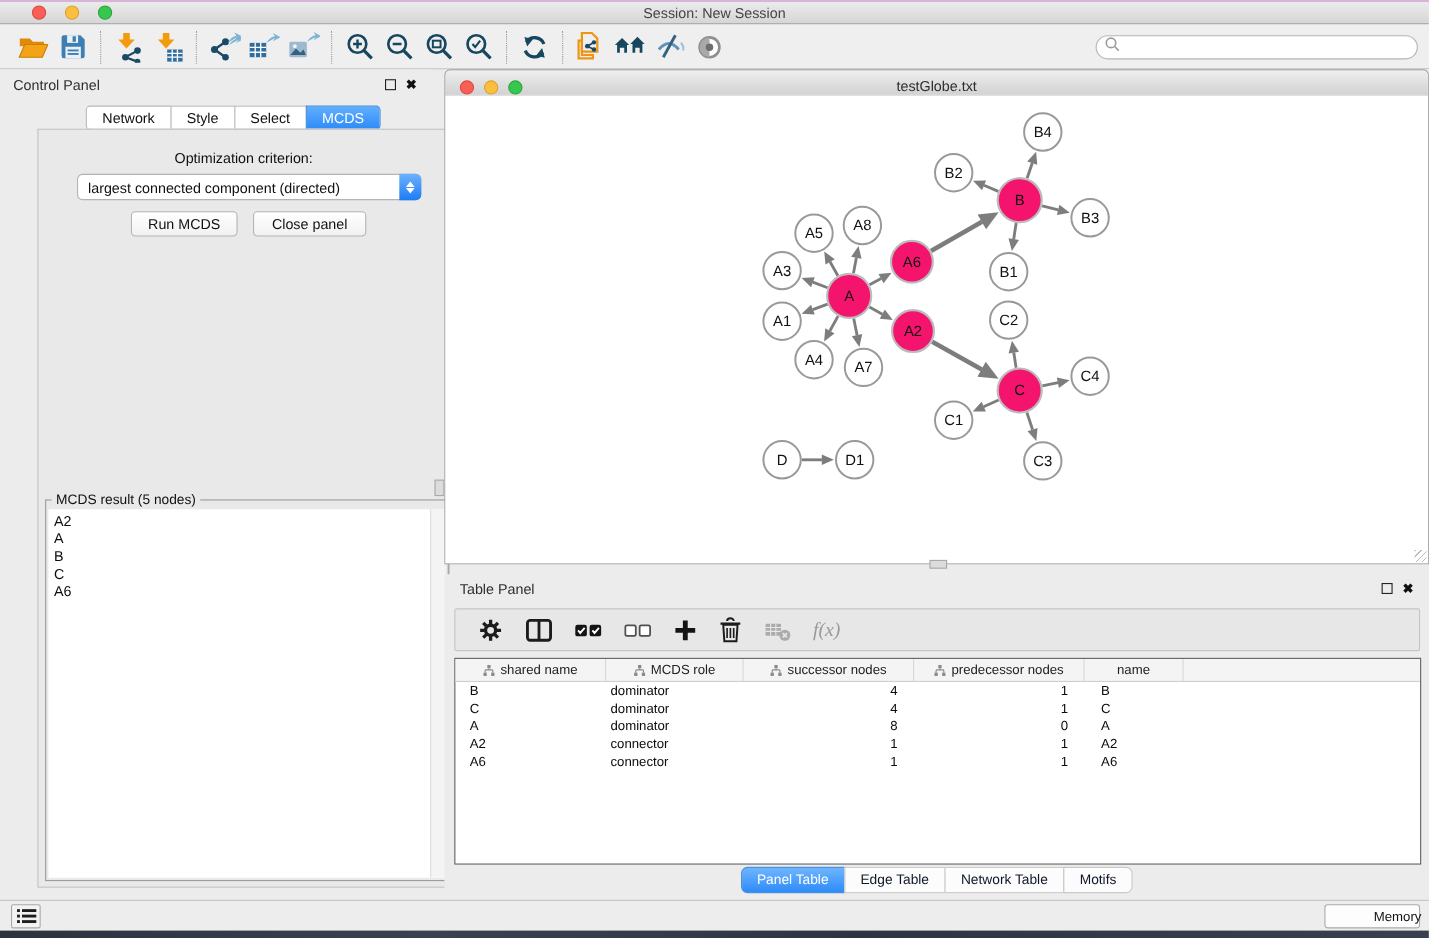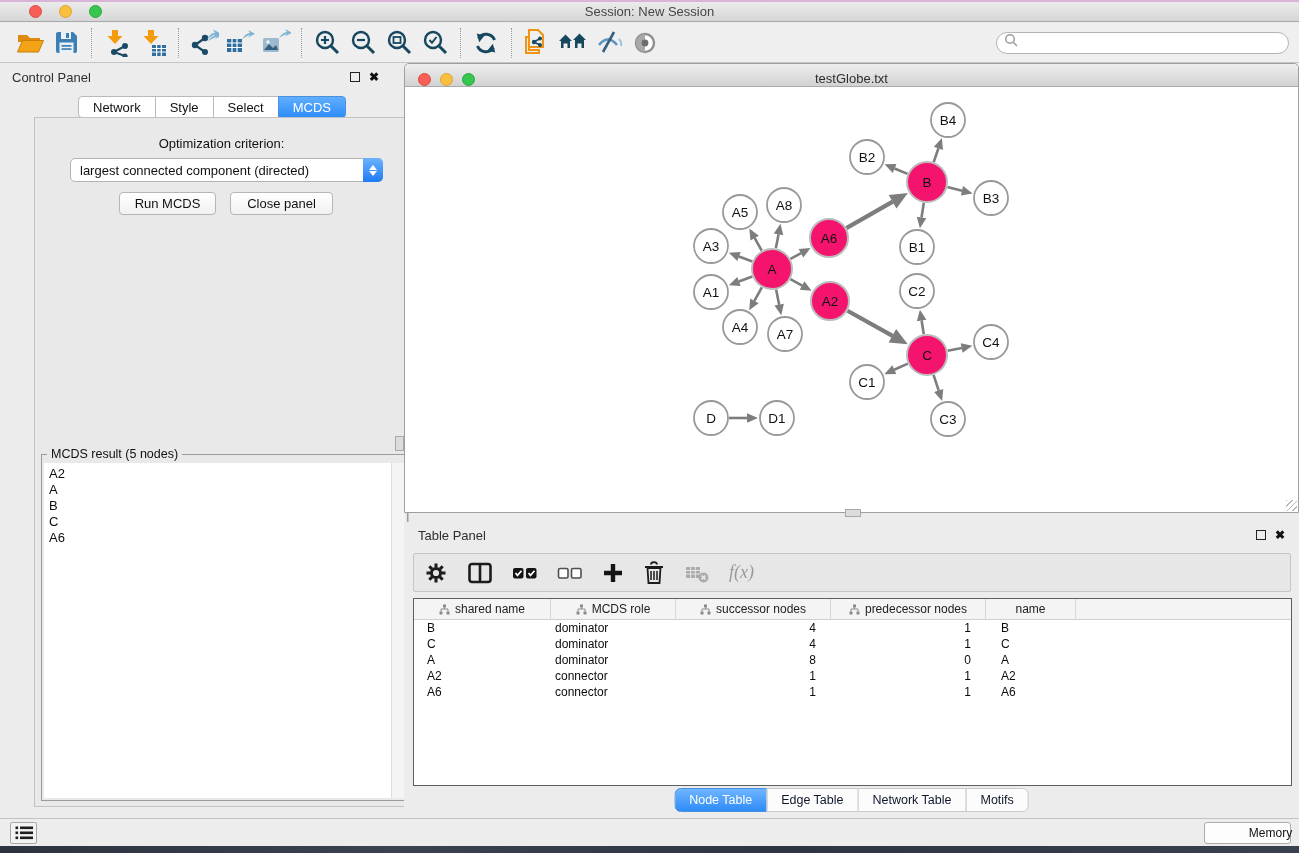--- a/index.html
+++ b/index.html
@@ -77,21 +77,21 @@
   .nw-canvas { position:relative; width:893px; height:425px; background:#fff; overflow:hidden; }
   .resize-grip { position:absolute; right:1px; bottom:1px; width:11px; height:11px;
                  background:repeating-linear-gradient(135deg,#bbb 0 1px,transparent 1px 4px); }
   .splitter-v { position:absolute; left:395px; top:436px; width:9px; height:15px; background:#dcdcdc; border:1px solid #a9a9a9; }
   .splitter-h { position:absolute; left:845px; top:509px; width:16px; height:8px; background:#dcdcdc; border:1px solid #a9a9a9; }
 
   
   .table-panel { position:absolute; left:404px; top:522px; width:895px; height:296px; background:#ececec; }
   .tp-header { display:flex; align-items:center; height:26px; padding:0 14px; }
   .tp-toolbar { position:absolute; left:9px; top:31px; width:878px; height:39px; background:#e7e7e7;
-                border:1px solid #c5c5c5; border-radius:2px; display:flex; align-items:center; gap:19px; padding-left:10px; }
+                border:1px solid #c5c5c5; border-radius:2px; display:flex; align-items:center; gap:19px; padding-left:20px; }
   .tp-tool { display:flex; align-items:center; justify-content:center; }
   .fx-label { font-family:"Liberation Serif", serif; font-style:italic; font-size:18px; color:#9a9a9a; }
   .tp-table { position:absolute; left:9px; top:76px; width:879px; height:188px; background:#fff;
               border:1px solid #5e5e5e; overflow:hidden; }
   .th-row { display:flex; height:21px; background:#f4f4f4; border-bottom:1px solid #cfcfcf; }
   .th-cell { display:flex; align-items:center; justify-content:center; gap:5px; font-size:12px; color:#222;
              border-right:1px solid #d8d8d8; }
   .th-cell.filler { border-right:none; flex:1; }
   .tbody { }
   .t-row { display:flex; height:16px; align-items:center; }
@@ -593,21 +593,21 @@
         <div class="t-row">
           <div class="t-cell c0">A6</div>
           <div class="t-cell c1">connector</div>
           <div class="t-cell c2">1</div>
           <div class="t-cell c3">1</div>
           <div class="t-cell c4">A6</div>
         </div>
       </div>
   </div>
   <div class="tp-tabs" id="tp-tabs">
-      <div class="tp-tab active">Node Table</div>
+      <div class="tp-tab active">Panel Table</div>
       <div class="tp-tab">Edge Table</div>
       <div class="tp-tab">Network Table</div>
       <div class="tp-tab">Motifs</div>
     </div>
 </div>
 
 <div class="status-bar">
   <span class="list-btn">
     <svg width="20" height="18" viewBox="0 0 20 18">
       <g fill="#1e1e1e">

